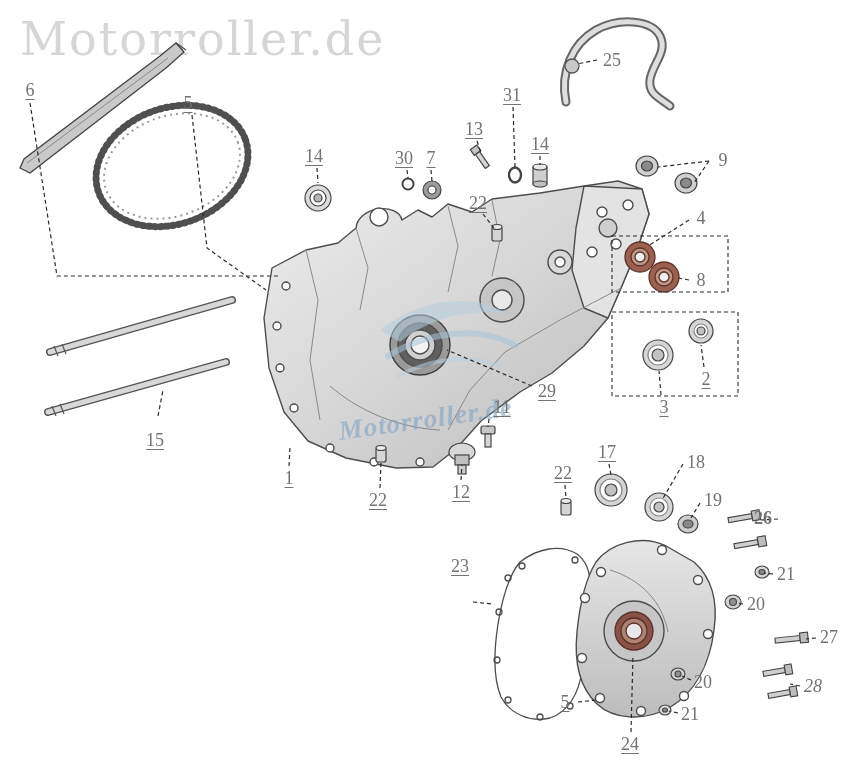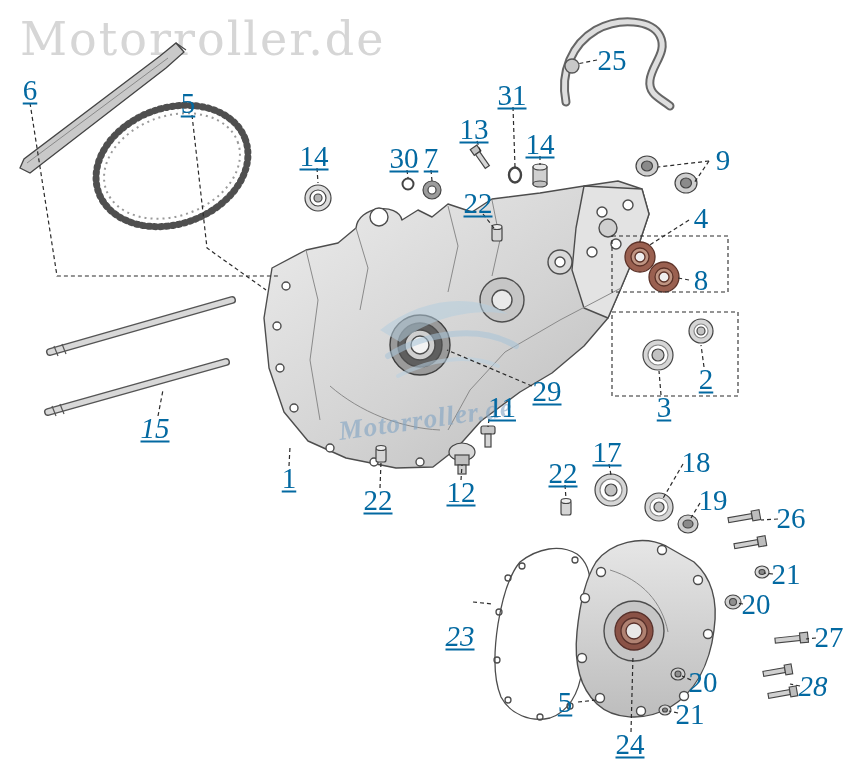--- a/index.html
+++ b/index.html
@@ -7,21 +7,21 @@
   .stage { position:relative; width:852px; height:768px; background:#fff; overflow:hidden;
            font-family:"Liberation Serif", serif; }
   .brand-watermark { position:absolute; left:20px; top:12px; z-index:0;
            font-family:"DejaVu Serif", serif; font-size:46px; color:#d6d6d6; letter-spacing:2px; }
   .art { position:absolute; left:0; top:0; z-index:1; }
   .center-watermark { position:absolute; left:338px; top:404px; z-index:2;
            transform:rotate(-8deg); font-size:27px; font-style:italic; font-weight:bold;
            color:rgba(130,165,195,0.62); letter-spacing:1px; }
   .leaders { position:absolute; left:0; top:0; z-index:5; }
   .callout { position:absolute; transform:translate(-50%,-50%); z-index:6;
-           font-size:29px; line-height:1; color:#0369a1; white-space:nowrap; }
+           font-size:18px; line-height:1; color:#737373; white-space:nowrap; }
   .callout.u { text-decoration:underline; text-underline-offset:3px; }
 </style>
 </head>
 <body>
 
 <div class="stage">
 
   <div class="brand-watermark">Motorroller.de</div>
 
   <svg class="art" width="852" height="768" viewBox="0 0 852 768">
@@ -305,33 +305,33 @@
       <span class="callout u" style="left: 314px; top: 156px;">14</span>
       <span class="callout u" style="left: 404px; top: 158px;">30</span>
       <span class="callout u" style="left: 431px; top: 158px;">7</span>
       <span class="callout" style="left: 723px; top: 160px;">9</span>
       <span class="callout u" style="left: 478px; top: 203px;">22</span>
       <span class="callout" style="left: 701px; top: 218px;">4</span>
       <span class="callout" style="left: 701px; top: 280px;">8</span>
       <span class="callout u" style="left: 706px; top: 379px;">2</span>
       <span class="callout u" style="left: 664px; top: 407px;">3</span>
       <span class="callout u" style="left: 547px; top: 391px; text-align: right;">29</span>
-      <span class="callout u" style="left: 155px; top: 428px; font-style: italic;">15</span>
+      <span class="callout u" style="left: 155px; top: 440px;">15</span>
       <span class="callout u" style="left: 502px; top: 407px;">11</span>
       <span class="callout u" style="left: 289px; top: 478px;">1</span>
       <span class="callout u" style="left: 378px; top: 500px;">22</span>
       <span class="callout u" style="left: 461px; top: 492px;">12</span>
       <span class="callout u" style="left: 607px; top: 452px;">17</span>
       <span class="callout" style="left: 696px; top: 462px;">18</span>
       <span class="callout u" style="left: 563px; top: 473px;">22</span>
       <span class="callout" style="left: 713px; top: 500px;">19</span>
-      <span class="callout" style="left: 791px; top: 518px;">26</span>
+      <span class="callout" style="left: 763px; top: 518px; font-weight: bold;">26</span>
       <span class="callout" style="left: 786px; top: 574px;">21</span>
       <span class="callout" style="left: 756px; top: 604px;">20</span>
-      <span class="callout u" style="left: 460px; top: 636px; font-style: italic;">23</span>
+      <span class="callout u" style="left: 460px; top: 566px;">23</span>
       <span class="callout" style="left: 829px; top: 637px;">27</span>
       <span class="callout" style="left: 813px; top: 686px; font-style: italic;">28</span>
       <span class="callout" style="left: 703px; top: 682px;">20</span>
       <span class="callout u" style="left: 565px; top: 702px;">5</span>
       <span class="callout" style="left: 690px; top: 714px;">21</span>
       <span class="callout u" style="left: 630px; top: 744px;">24</span>
     </div>
 
 </div>
 

